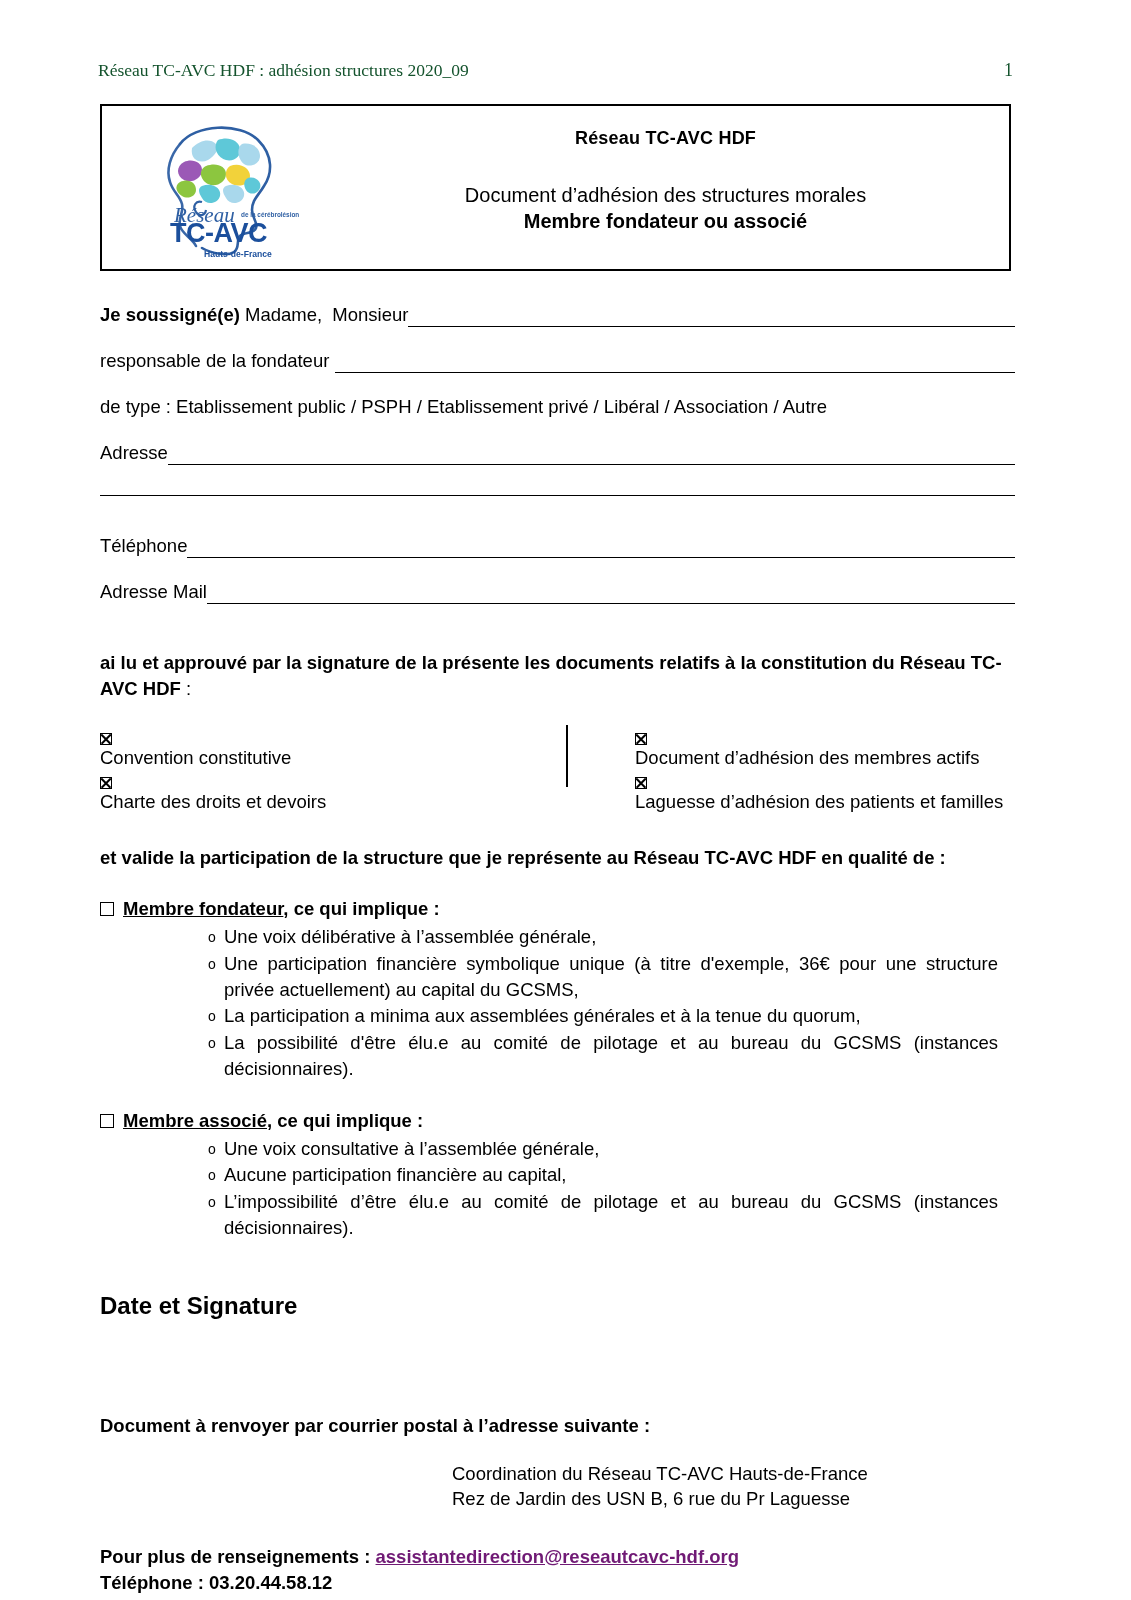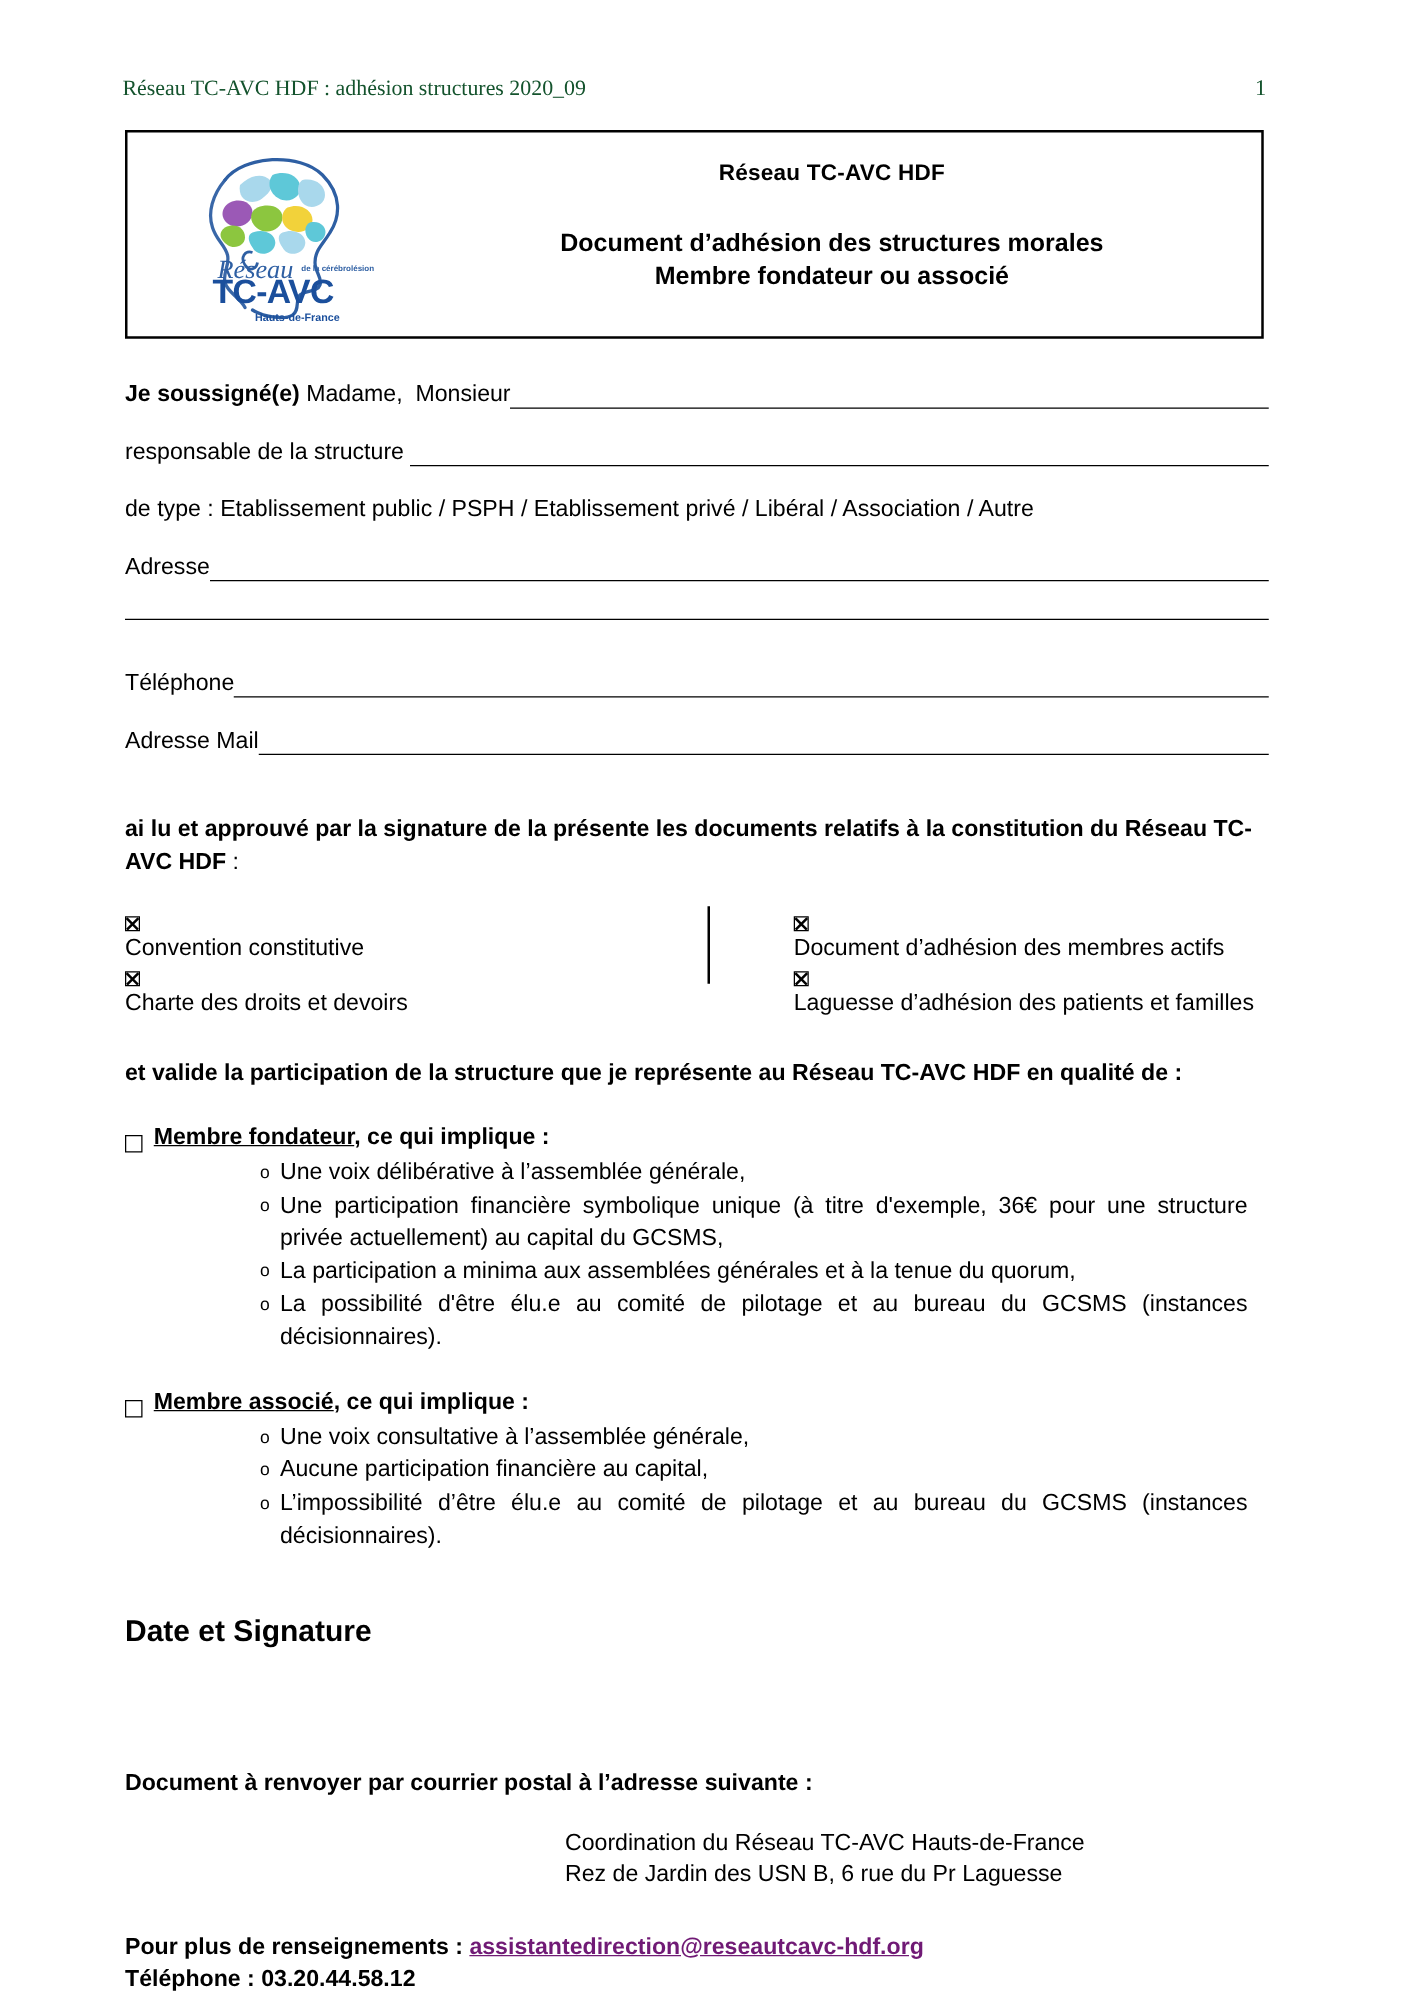--- a/index.html
+++ b/index.html
@@ -70,21 +70,21 @@
     justify-content: flex-start;
     padding-top: 22px;
     box-sizing: border-box;
   }
   .t-main {
     font-size: 18px;
     font-weight: bold;
     letter-spacing: .2px;
     margin-bottom: 33px;
   }
-  .t-sub1 { font-size: 20px; font-weight: bold; line-height: 1.3; }
+  .t-sub1 { font-size: 20px; font-weight: normal; line-height: 1.3; }
   .t-sub2 { font-size: 20px; font-weight: bold; line-height: 1.3; }
 
   
   .body-area {
     position: absolute;
     left: 100px;
     top: 285px;
     width: 915px;
     font-size: 18.5px;
     line-height: 1.35;
@@ -179,21 +179,21 @@
     font-weight: bold;
     font-size: 18.5px;
     margin-top: 30px;
     white-space: nowrap;
   }
 
   
   .member-block { margin-top: 26px; }
   .member-head {
     display: flex;
-    align-items: flex-end;
+    align-items: flex-start;
     font-size: 18.5px;
     font-weight: bold;
   }
   .member-head .cbx { margin-top: 5px; width: 14px; height: 14px; margin-right: 9px; }
   .member-head .u { text-decoration: underline; }
   .member-list {
     margin: 2px 0 0 0;
     padding: 0;
     list-style: none;
   }
@@ -301,21 +301,21 @@
   </div>
 
   <div class="body-area">
 
     <div class="fld">
       <span class="lbl"><b>Je soussigné(e)</b><span> Madame,  Monsieur</span></span>
       <span class="rule"></span>
     </div>
 
     <div class="fld">
-      <span class="lbl">responsable de la structure </span>
+      <span class="lbl">responsable de la fondateur </span>
       <span class="rule"></span>
     </div>
 
     <div class="plain-line">
       <span>de type : Etablissement public  / PSPH  / Etablissement privé  / Libéral / Association / Autre</span>
     </div>
 
     <div class="fld">
       <span class="lbl">Adresse</span>
       <span class="rule"></span>

